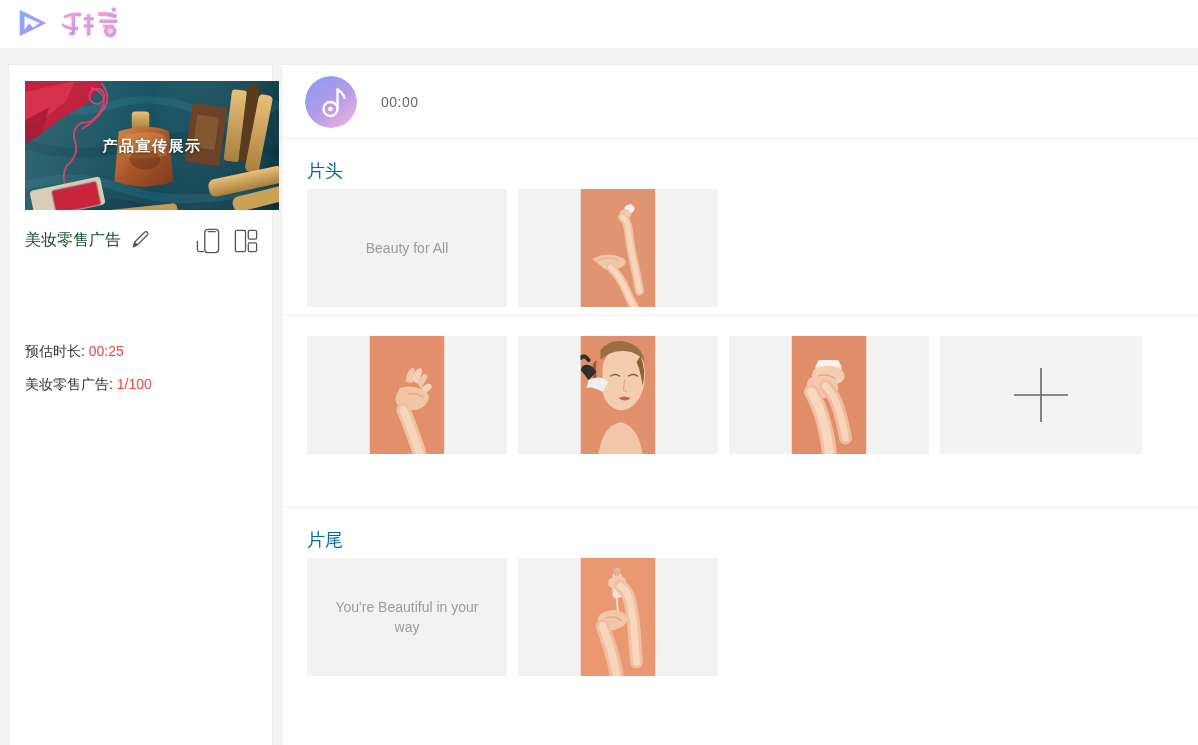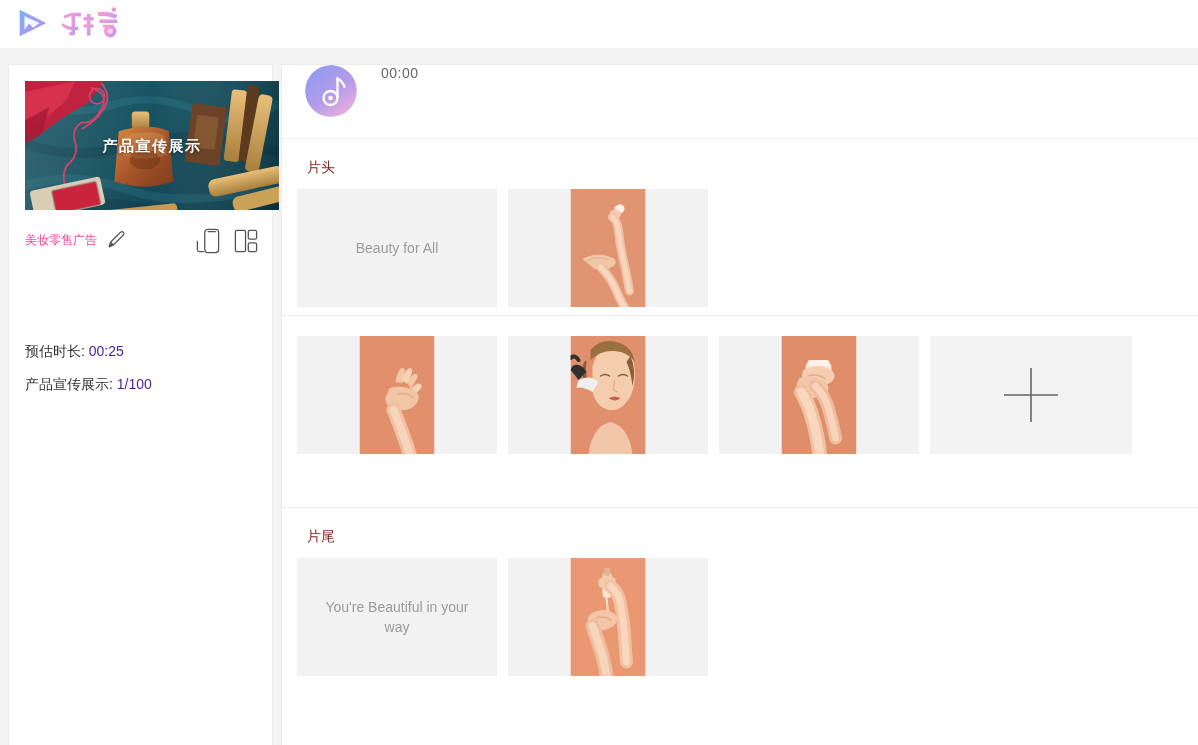--- a/index.html
+++ b/index.html
@@ -45,70 +45,70 @@
     text-align:center;
     font-size:15px; font-weight:bold; color:#ffffff;
     letter-spacing:1.5px;
     text-shadow:0 1px 3px rgba(0,0,0,.45);
   }
   .title-row{
     position:absolute; left:16px; top:161px; width:233px; height:28px;
     display:flex; align-items:center;
   }
   .proj-title{
-    font-size:12px; color:#ec4899; line-height:28px;
+    font-size:16px; color:#14532d; line-height:28px;
     white-space:nowrap;
   }
   .edit-icon{ margin-left:8px; width:22px; height:22px; display:block; cursor:pointer; }
   .ratio-icons{
     position:absolute; right:0; top:2px;
     display:flex; align-items:center; gap:14px;
   }
   .ratio-icon{ width:24px; height:26px; display:block; cursor:pointer; }
   .meta{
     position:absolute; left:16px;
     font-size:14px; color:#333333; white-space:nowrap;
   }
   .meta.m1{ top:278px; }
   .meta.m2{ top:311px; }
-  .meta .val{ color:#4c1d95; }
+  .meta .val{ color:#ef4444; }
 
   
   .main{
     position:absolute; left:281px; top:16px; width:917px; height:681px;
     background:#ffffff;
     border-top:1px solid #ebebeb;
     border-left:1px solid #ebebeb;
   }
 
   .music-row{
     position:absolute; left:0; top:0; width:100%; height:74px;
-    display:flex; align-items:flex-start;
+    display:flex; align-items:center;
     border-bottom:1px solid #eeeeee;
   }
   .music-icon{
     margin-left:23px; width:52px; height:52px; display:block; cursor:pointer;
     border-radius:50%;
   }
   .music-time{
     margin-left:24px; font-size:14px; color:#666666;
     letter-spacing:.5px;
   }
 
   .section{ position:absolute; left:0; width:100%; }
   .section.s-head{ top:74px; height:177px; border-bottom:1px solid #eeeeee; }
   .section.s-body{ top:251px; height:192px; border-bottom:1px solid #eeeeee; }
   .section.s-tail{ top:443px; height:238px; }
 
   .section-label{
     position:absolute; left:25px; top:20px;
-    font-size:14px; color:#7f1d1d;
+    font-size:18px; color:#0369a1;
   }
   .card-row{
-    position:absolute; left:15px; display:flex; gap:11px;
+    position:absolute; left:25px; display:flex; gap:11px;
   }
   .s-head .card-row{ top:50px; }
   .s-body .card-row{ top:20px; }
   .s-tail .card-row{ top:50px;justify-content:space-between; }
 
   .card{
     width:200px; height:118px;
     background:#f2f2f2;
     position:relative; overflow:hidden;
     cursor:pointer;
@@ -260,21 +260,21 @@
           <rect x="15.5" y="16" width="9" height="9.5" rx="1.6" fill="none" stroke="#555555" stroke-width="1.4"></rect>
         </svg>
       </div>
     </div>
 
     <div class="meta m1">
       <span>预估时长:</span>
       <span class="val">00:25</span>
     </div>
     <div class="meta m2">
-      <span>产品宣传展示:</span>
+      <span>美妆零售广告:</span>
       <span class="val">1/100</span>
     </div>
   </div>
 
   <div class="main">
 
     <div class="music-row">
       <svg class="music-icon" viewBox="0 0 52 52">
         <defs>
           <linearGradient id="gMusic" x1="0.1" y1="0" x2="0.85" y2="1">

